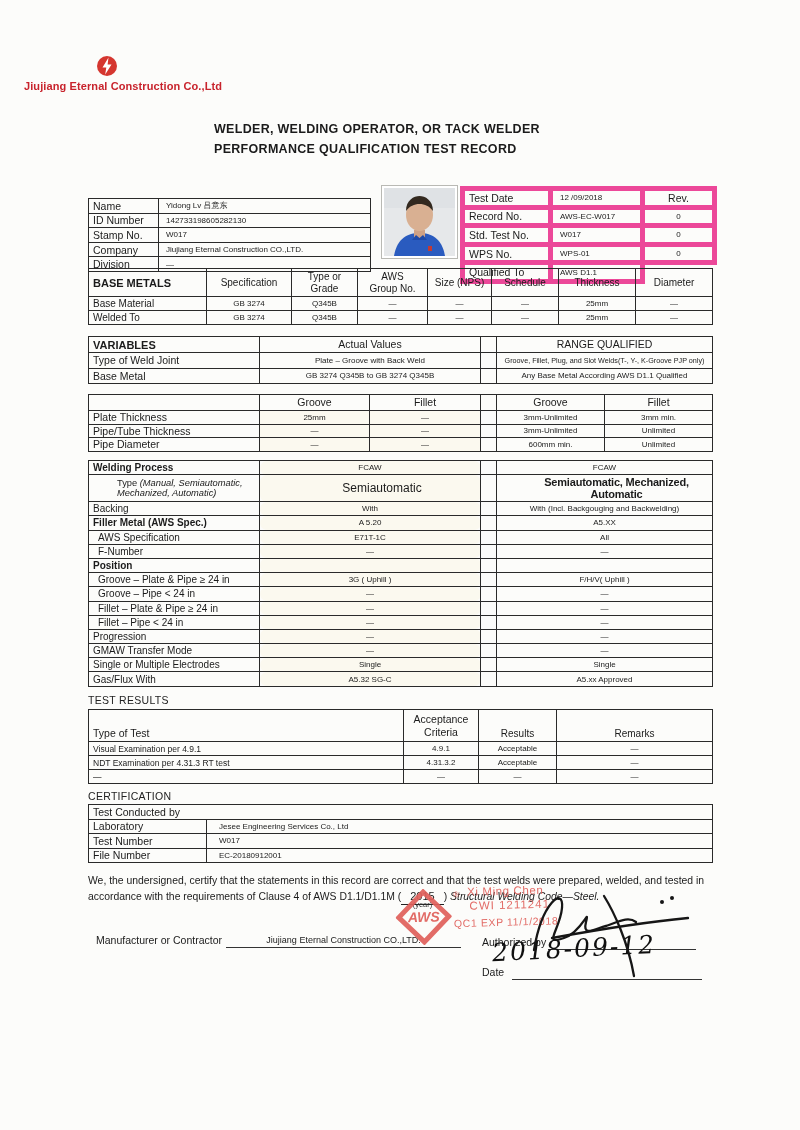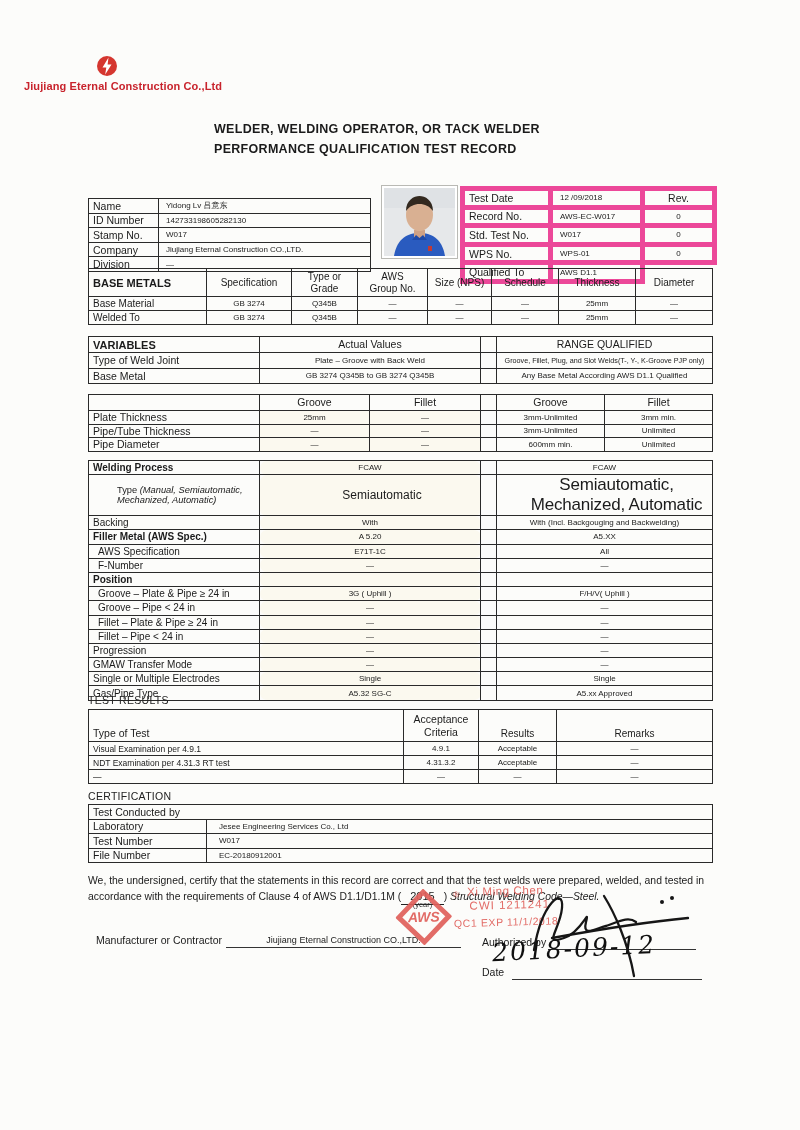--- a/index.html
+++ b/index.html
@@ -18,21 +18,21 @@
   
   table{border-collapse:collapse;table-layout:fixed;}
   .tbl{border:1.5px solid #2a2a2a;}
   .tbl td,.tbl th{border:1px solid #2a2a2a;padding:0 4px;overflow:hidden;}
   .lbl{font-size:10px;text-align:left;font-weight:normal;}
   .lbl.b{font-weight:bold;}
   .lbl.sub{padding-left:9px;}
   .hdr{font-size:10px;font-weight:normal;text-align:center;line-height:1.15;white-space:pre-line;}
   .val{font-size:8px;text-align:center;}
   .val.big{font-size:12px;}
-  .val.big2{font-size:17px;letter-spacing:-.2px;}
+  .val.big2{font-size:11px;letter-spacing:-.2px;font-weight:bold;}
   .tint{background:#fbf9ef;}
   .gapc{padding:0;}
 
   
   .id-section{position:absolute;top:186px;left:0;width:624px;height:74px;}
   .id-left{position:absolute;left:0;top:12px;width:282px;}
   .id-left td{height:13.6px;}
   .photo-frame{position:absolute;left:293px;top:-1px;width:77px;height:74px;background:#fff;
                border:1px solid #b9b9b4;padding:2px;box-sizing:border-box;}
   .id-right{position:absolute;left:372px;top:0;width:252px;}
@@ -396,21 +396,21 @@
         <td class="gapc"></td>
         <td class="val">—</td>
       </tr>
       <tr>
         <td class="lbl">Single or Multiple Electrodes</td>
         <td class="val tint">Single</td>
         <td class="gapc"></td>
         <td class="val">Single</td>
       </tr>
       <tr>
-        <td class="lbl">Gas/Pipe Type</td>
+        <td class="lbl">Gas/Flux With</td>
         <td class="val tint">A5.32 SG-C</td>
         <td class="gapc"></td>
         <td class="val">A5.xx Approved</td>
       </tr>
     </tbody>
       </table>
 
     <div class="heading h-results">TEST RESULTS</div>
     <table class="tbl sec-res">
       <colgroup>

